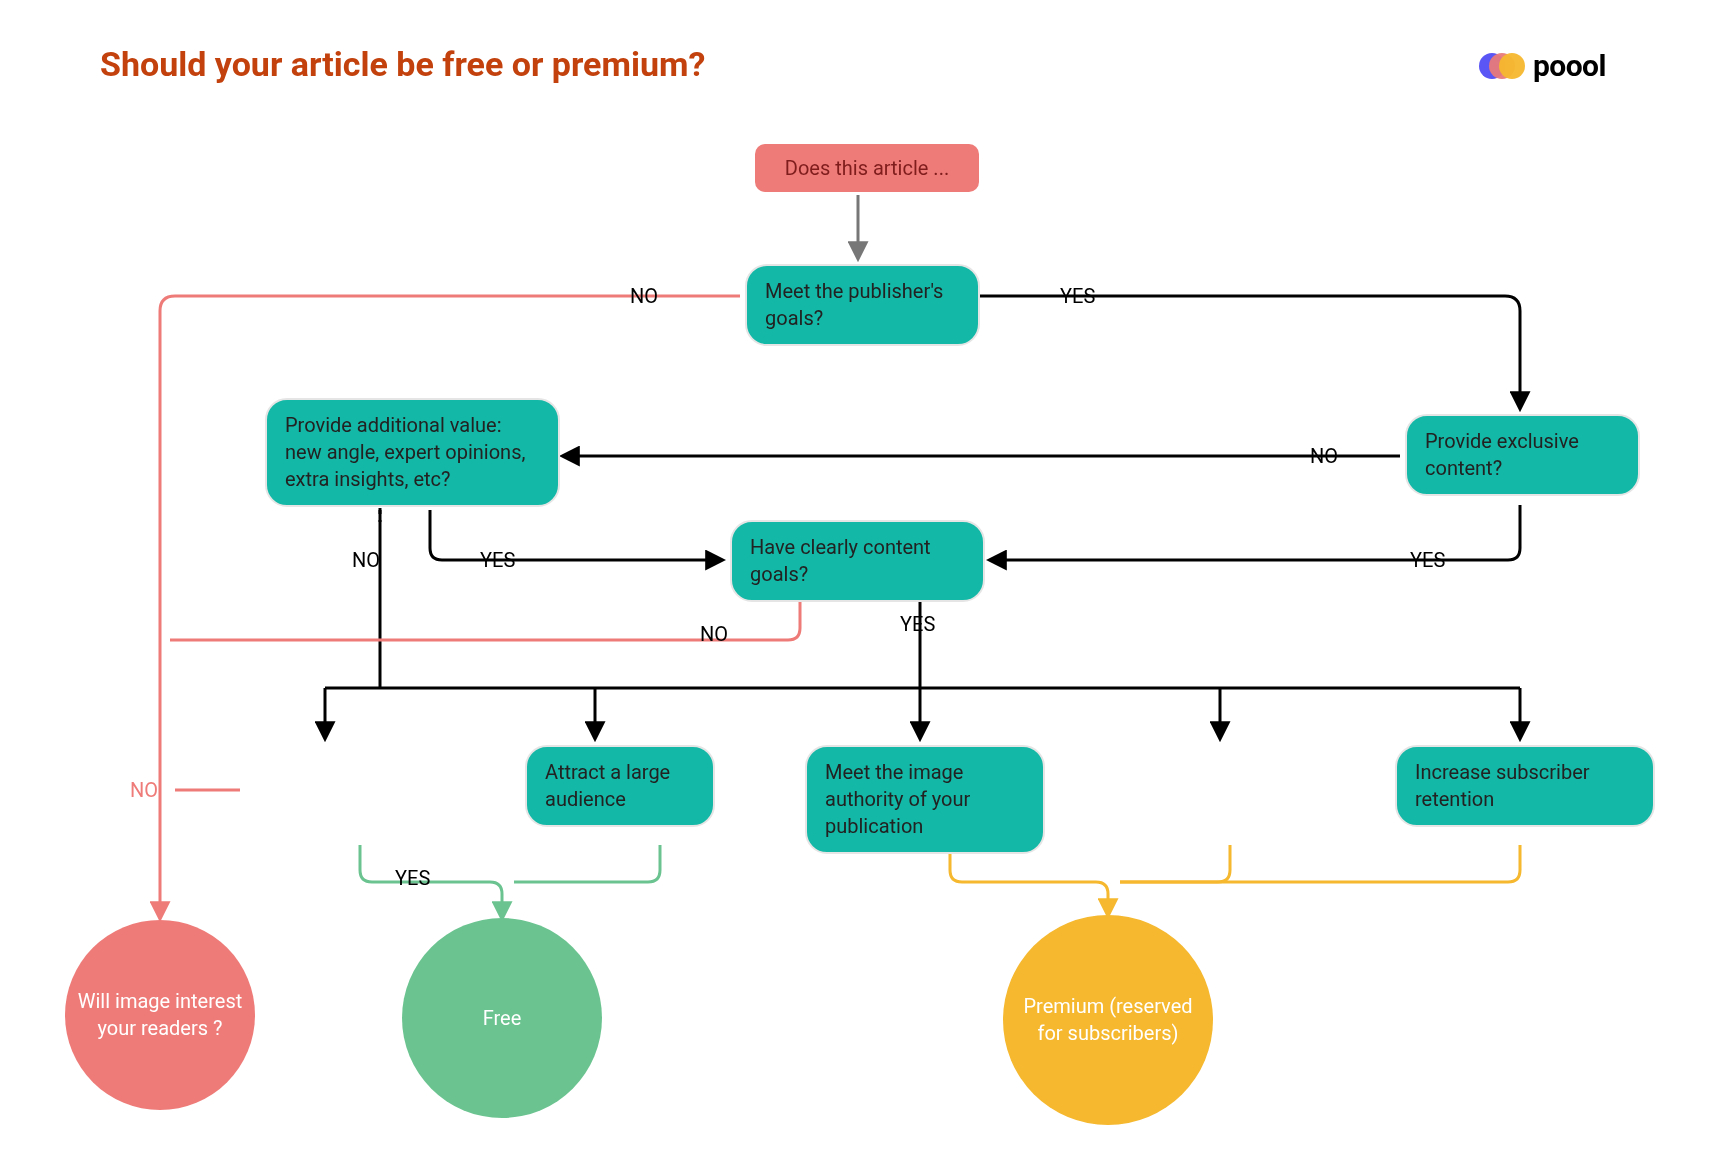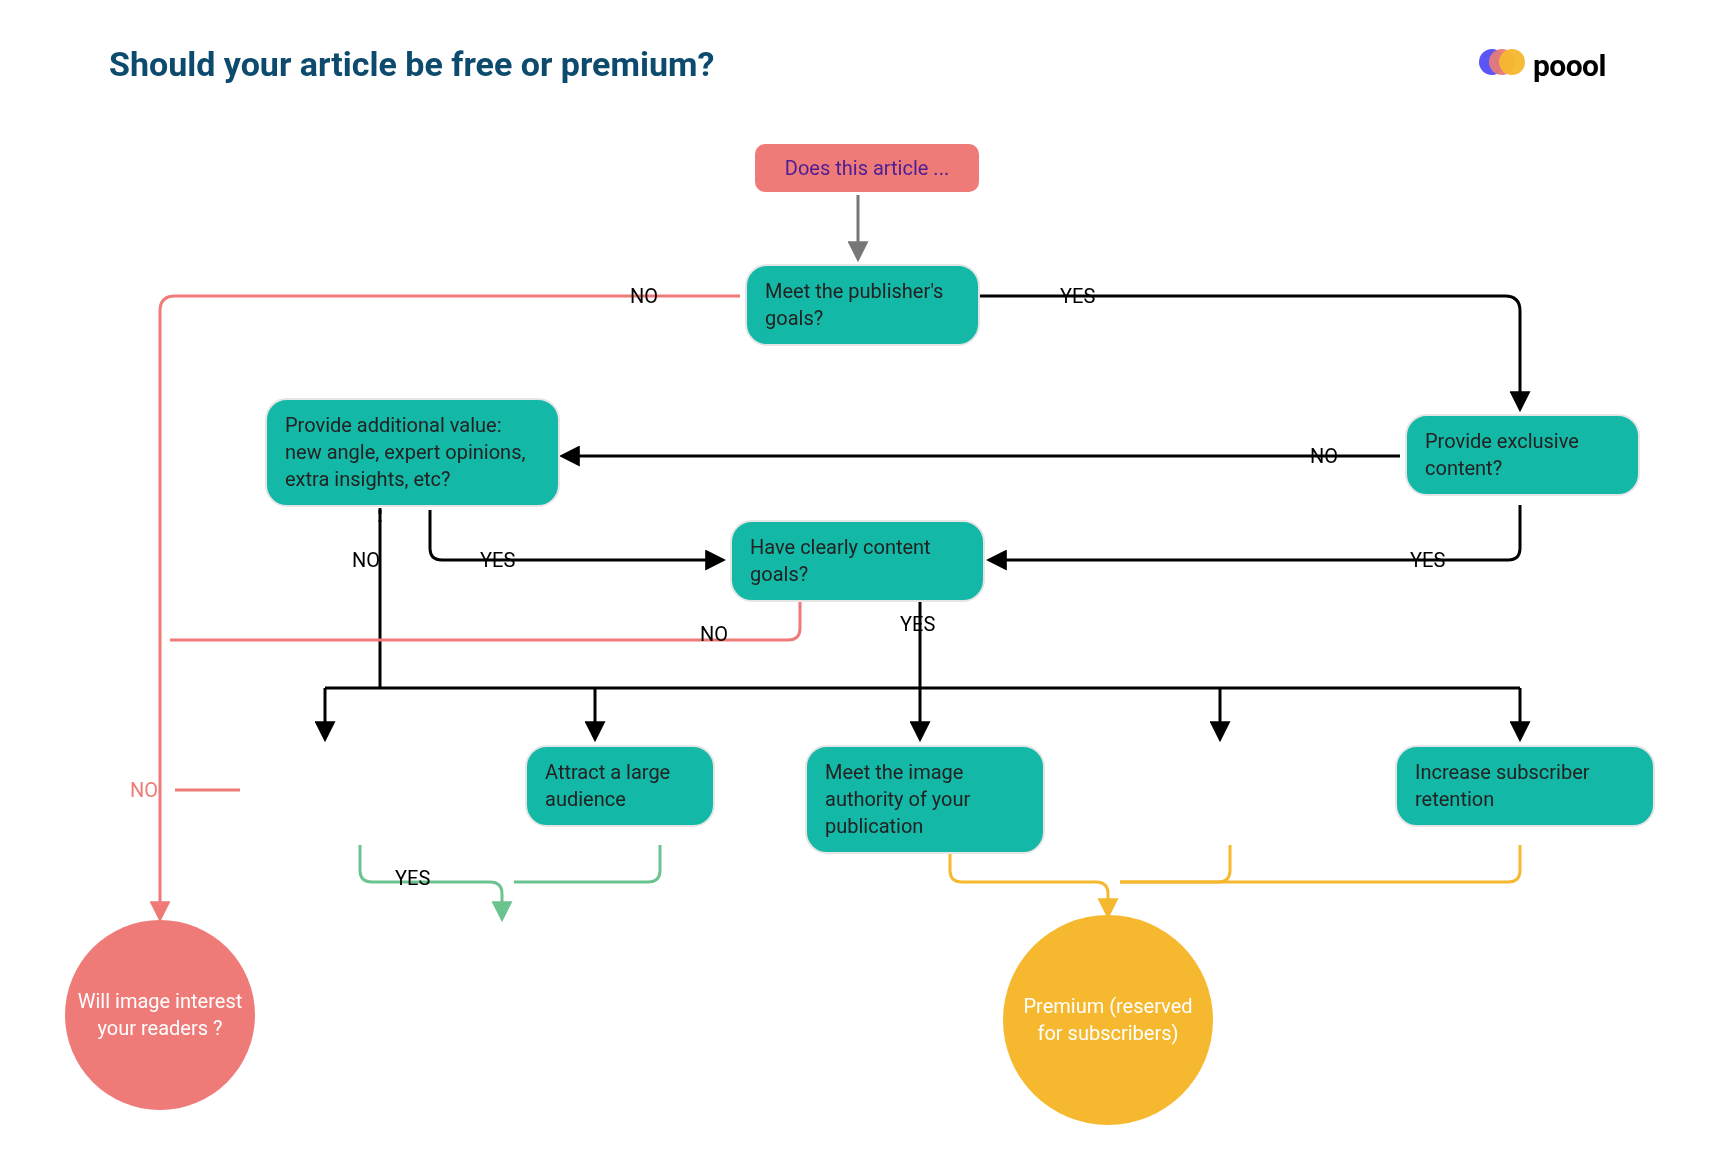--- a/index.html
+++ b/index.html
@@ -1,27 +1,27 @@
 <!DOCTYPE html>
 <html><head>
 <meta charset="utf-8">
 <style>
   html,body{margin:0;padding:0;background:#fff;font-family:-apple-system,BlinkMacSystemFont,"Segoe UI",Roboto,Arial,sans-serif;}
   .stage{position:relative;width:1716px;height:1158px;}
-  .title{position:absolute;left:100px;top:44px;font-size:34px;font-weight:700;color:#0c4a6e;margin-left:9px;}
-  .logo{position:absolute;right:110px;top:48px;display:flex;gap:10px;}
+  .title{position:absolute;left:100px;top:44px;font-size:34px;font-weight:700;color:#c2410c;}
+  .logo{position:absolute;right:110px;top:48px;display:flex;align-items:center;gap:10px;}
   .logo-mark{position:relative;width:44px;height:28px;}
   .logo-mark .blob{position:absolute;width:26px;height:26px;border-radius:50%;}
   .b1{left:0;top:1px;background:#5a55f5;z-index:1;}
   .b2{left:10px;top:1px;background:#e87a7a;z-index:2;opacity:.95;}
   .b3{left:20px;top:1px;background:#f5b82e;z-index:3;opacity:.95;}
   .logo-text{font-size:30px;font-weight:700;color:#000;letter-spacing:-0.5px;}
   
   .box{position:absolute;border:2px solid #e5e5e5;border-radius:22px;background:#14b8a6;padding:12px 18px;color:#222;font-size:20px;line-height:1.35;}
-  .startbox{position:absolute;background:#ee7b78;color:#4c1d95;border-radius:10px;padding:12px 22px;font-size:20px;text-align:center;}
+  .startbox{position:absolute;background:#ee7b78;color:#7f1d1d;border-radius:10px;padding:12px 22px;font-size:20px;text-align:center;}
   .lbl{position:absolute;font-size:20px;color:#000;}
   .lbl.red{color:#ee7b78;}
   
   .circle{position:absolute;border-radius:50%;display:flex;align-items:center;justify-content:center;text-align:center;color:#fff;font-size:20px;line-height:1.35;padding:10px;box-sizing:border-box;}
   .c-red{background:#ee7b78;width:190px;height:190px;}
   .c-green{background:#6bc490;width:200px;height:200px;}
   .c-orange{background:#f5b82e;width:210px;height:210px;}
   svg.wires{position:absolute;left:0;top:0;width:1716px;height:1158px;pointer-events:none;}
 </style>
 </head>
@@ -104,20 +104,21 @@
 
   <div class="box" style="left:1405px;top:414px;width:195px;">Provide exclusive content?</div>
 
   <div class="box" style="left:730px;top:520px;width:215px;">Have clearly content goals?</div>
 
   <div class="box" style="left:525px;top:745px;width:150px;">Attract a large audience</div>
   <div class="box" style="left:805px;top:745px;width:200px;">Meet the image authority of your publication</div>
   <div class="box" style="left:1395px;top:745px;width:220px;">Increase subscriber retention</div>
 
   <div class="circle c-red" style="left:65px;top:920px;">Will image interest your readers ?</div>
+  <div class="circle c-green" style="left:402px;top:918px;">Free</div>
   <div class="circle c-orange" style="left:1003px;top:915px;">Premium (reserved for subscribers)</div>
 
   <span class="lbl" style="left:630px;top:284px;">NO</span>
   <span class="lbl" style="left:1060px;top:284px;">YES</span>
 
   <span class="lbl" style="left:1310px;top:444px;">NO</span>
   <span class="lbl" style="left:1410px;top:548px;">YES</span>
 
   <span class="lbl" style="left:352px;top:548px;">NO</span>
   <span class="lbl" style="left:480px;top:548px;">YES</span>

